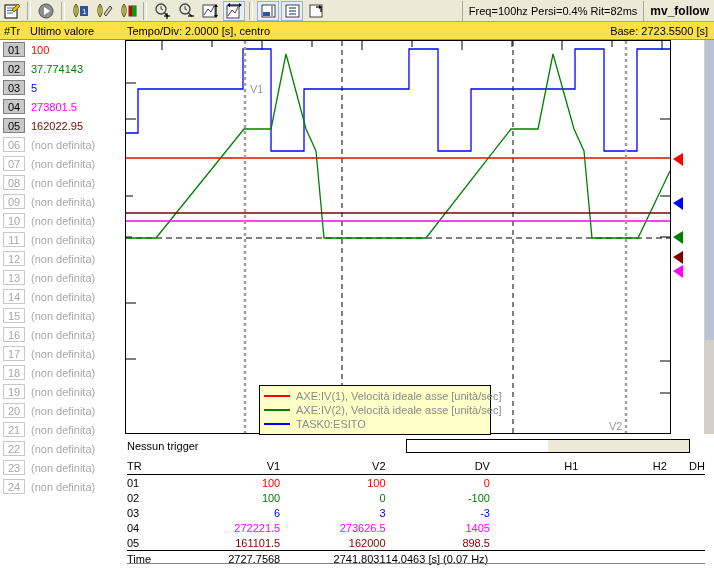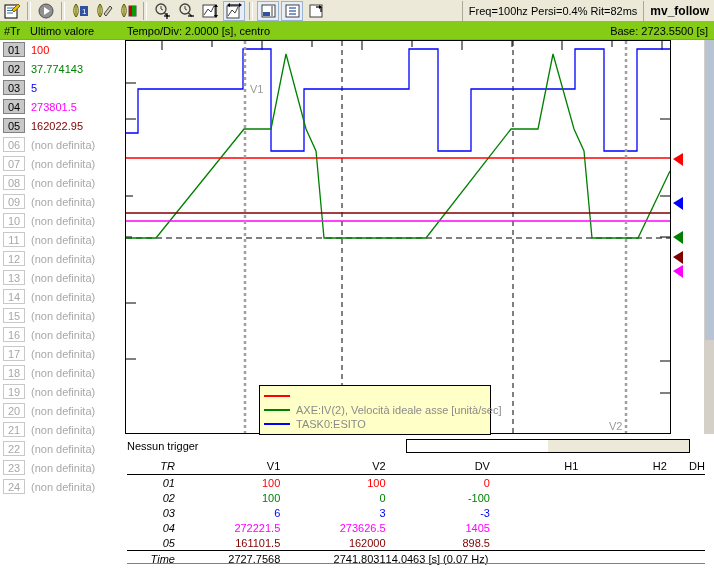--- a/index.html
+++ b/index.html
@@ -72,21 +72,21 @@
     border-left: 1px solid #aca899;
     line-height: 20px;
     white-space: nowrap;
   }
 
   
   .header-row {
     position: absolute;
     left: 0; top: 22px;
     width: 714px; height: 18px;
-    background: #84cc16;
+    background: #fde047;
     border-bottom: 1px solid #909090;
     box-sizing: border-box;
     font-size: 11px;
   }
   .hdr-tr   { position: absolute; left: 4px;   top: 3px; }
   .hdr-val  { position: absolute; left: 30px;  top: 3px; }
   .hdr-time { position: absolute; left: 127px; top: 3px; }
   .hdr-base { position: absolute; right: 6px;  top: 3px; }
 
   
@@ -213,21 +213,21 @@
     border-collapse: collapse;
   }
   .data-table td, .data-table th {
     padding: 0;
     height: 15px;
     font-weight: normal;
     font-size: 11px;
   }
   .dt-head td { border-bottom: 1px solid #000; height: 16px; }
   .dt-last td { border-top: 1px solid #000; }
-  .c-tr { width: 50px; text-align: right; font-style: italic; }
+  .c-tr { width: 50px; text-align: left; }
   .c-v1 { width: 110px; text-align: right; padding-right: 22px; }
   .c-v2 { width: 110px; text-align: right; padding-right: 22px; }
   .c-dv { width: 110px; text-align: right; padding-right: 22px; }
   .c-h1 { width: 95px;  text-align: right; padding-right: 18px; }
   .c-h2 { width: 95px;  text-align: right; padding-right: 22px; }
   .c-dh { width: 40px;  text-align: right; padding-right: 6px; }
   .dt-head .c-v1, .dt-head .c-v2, .dt-head .c-dv,
   .dt-head .c-h1, .dt-head .c-h2, .dt-head .c-dh { color: #000; }
   .dv-left { text-align: left; padding-left: 2px; padding-right: 0 !important; margin-top: 28px; }
   .bottom-rule {
@@ -561,20 +561,21 @@
         <polygon points="12,157 2,163 12,170" fill="#0000ff"></polygon>
         <polygon points="12,191 2,197 12,204" fill="#008000"></polygon>
         <polygon points="12,211 2,217 12,224" fill="#800000"></polygon>
         <polygon points="12,225 2,231 12,238" fill="#ff00ff"></polygon>
       </svg>
     </div>
 
     <div class="legend" id="legend-box">
         <div class="legend-item">
           <span class="legend-swatch" style="border-top-color: rgb(255, 0, 0);"></span>
+          <span>AXE:IV(1), Velocità ideale asse [unità/sec]</span>
         </div>
         <div class="legend-item">
           <span class="legend-swatch" style="border-top-color: rgb(0, 128, 0);"></span>
           <span>AXE:IV(2), Velocità ideale asse [unità/sec]</span>
         </div>
         <div class="legend-item">
           <span class="legend-swatch" style="border-top-color: rgb(0, 0, 255);"></span>
           <span>TASK0:ESITO</span>
         </div>
       </div>

